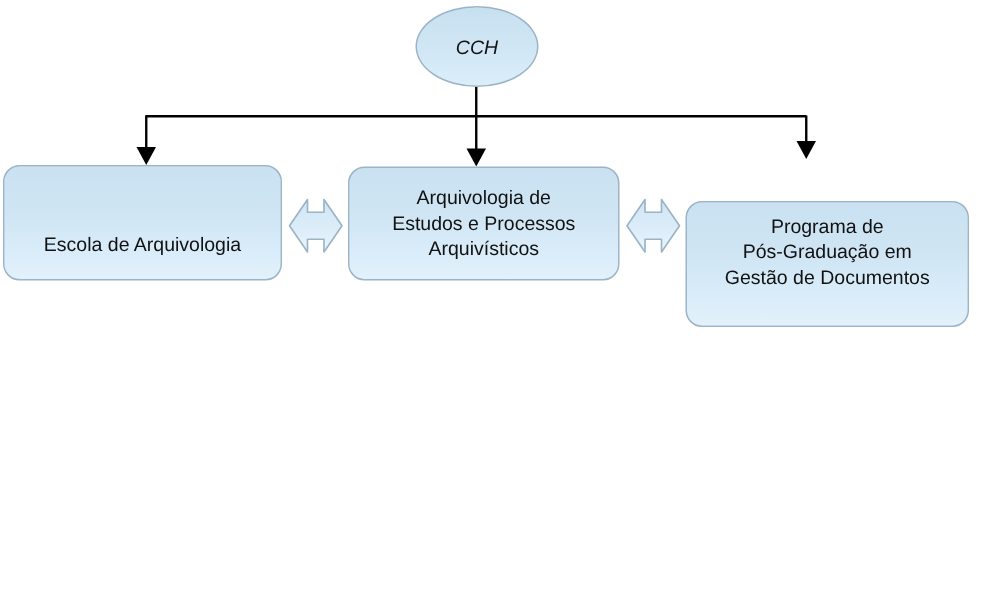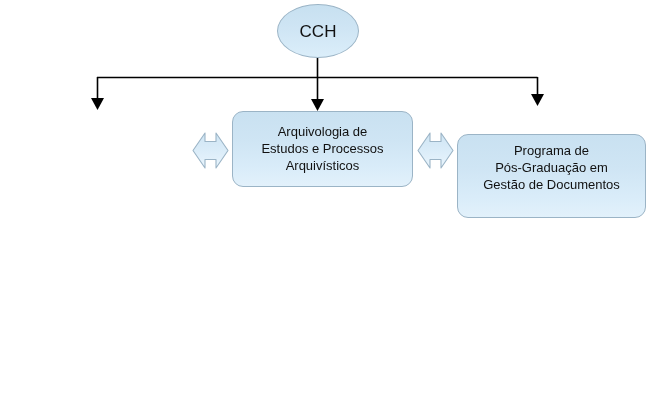--- a/index.html
+++ b/index.html
@@ -34,23 +34,24 @@
     height: 54px;
     border: 1px solid #9bb4c6;
     border-radius: 50%;
     background: linear-gradient(to bottom, #c7e0f0 0%, #cfe5f4 45%, #dbeefa 100%);
     display: flex;
     align-items: center;
     justify-content: center;
     box-sizing: border-box;
   }
   .node-ellipse .label {
-    font-size: 17px;
+    font-size: 13px;
     color: #111111;
     line-height: 15px;
+    font-style: italic;
   }
   .node-box {
     position: absolute;
     border: 1px solid #9bb4c6;
     border-radius: 11px;
     background: linear-gradient(to bottom, #c9e1f1 0%, #cfe5f4 40%, #d9ecf9 75%, #e2f1fb 100%);
     box-sizing: border-box;
     overflow: hidden;
     text-align: center;
   }
@@ -119,20 +120,23 @@
 
     <polygon points="193,150.5 205,133 205,141.5 216,141.5 216,133 228,150.5 216,168 216,159.5 205,159.5 205,168" fill="url(#arrowGrad)" stroke="#9bb4c6" stroke-width="1.1" stroke-linejoin="round"></polygon>
 
     <polygon points="418,150.5 430,133 430,141.5 441,141.5 441,133 453,150.5 441,168 441,159.5 430,159.5 430,168" fill="url(#arrowGrad)" stroke="#9bb4c6" stroke-width="1.1" stroke-linejoin="round"></polygon>
   </svg>
 
   <div class="node-ellipse">
     <span class="label">CCH</span>
   </div>
 
+  <div class="node-box" id="box-escola">
+    <span class="label">Escola de Arquivologia</span>
+  </div>
 
   <div class="node-box" id="box-departamento">
     <span class="label">Arquivologia de
 Estudos e Processos
 Arquivísticos</span>
   </div>
 
   <div class="node-box" id="box-programa">
     <span class="label">Programa de
 Pós-Graduação em

